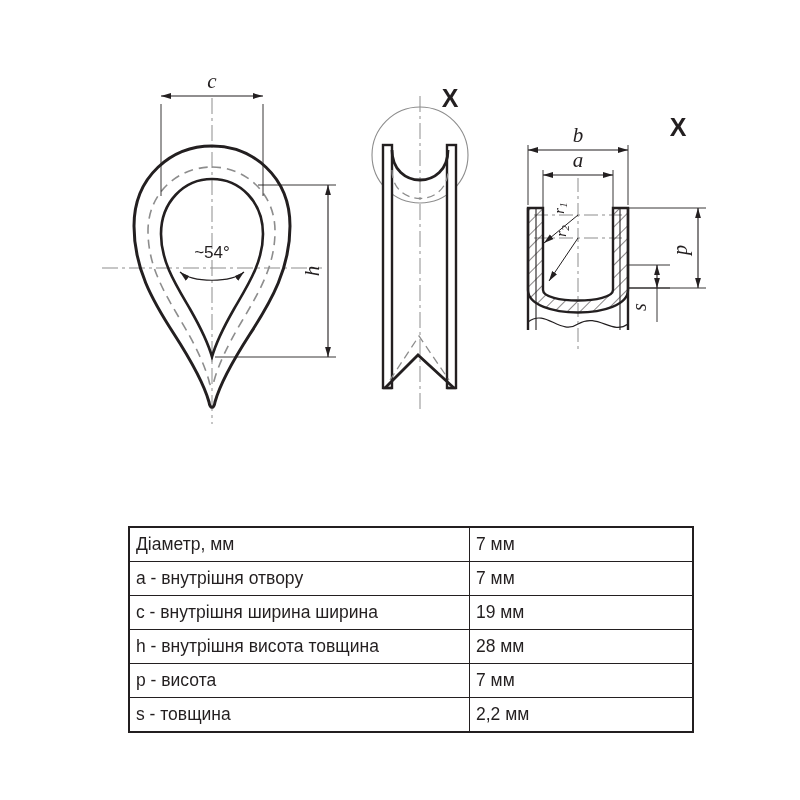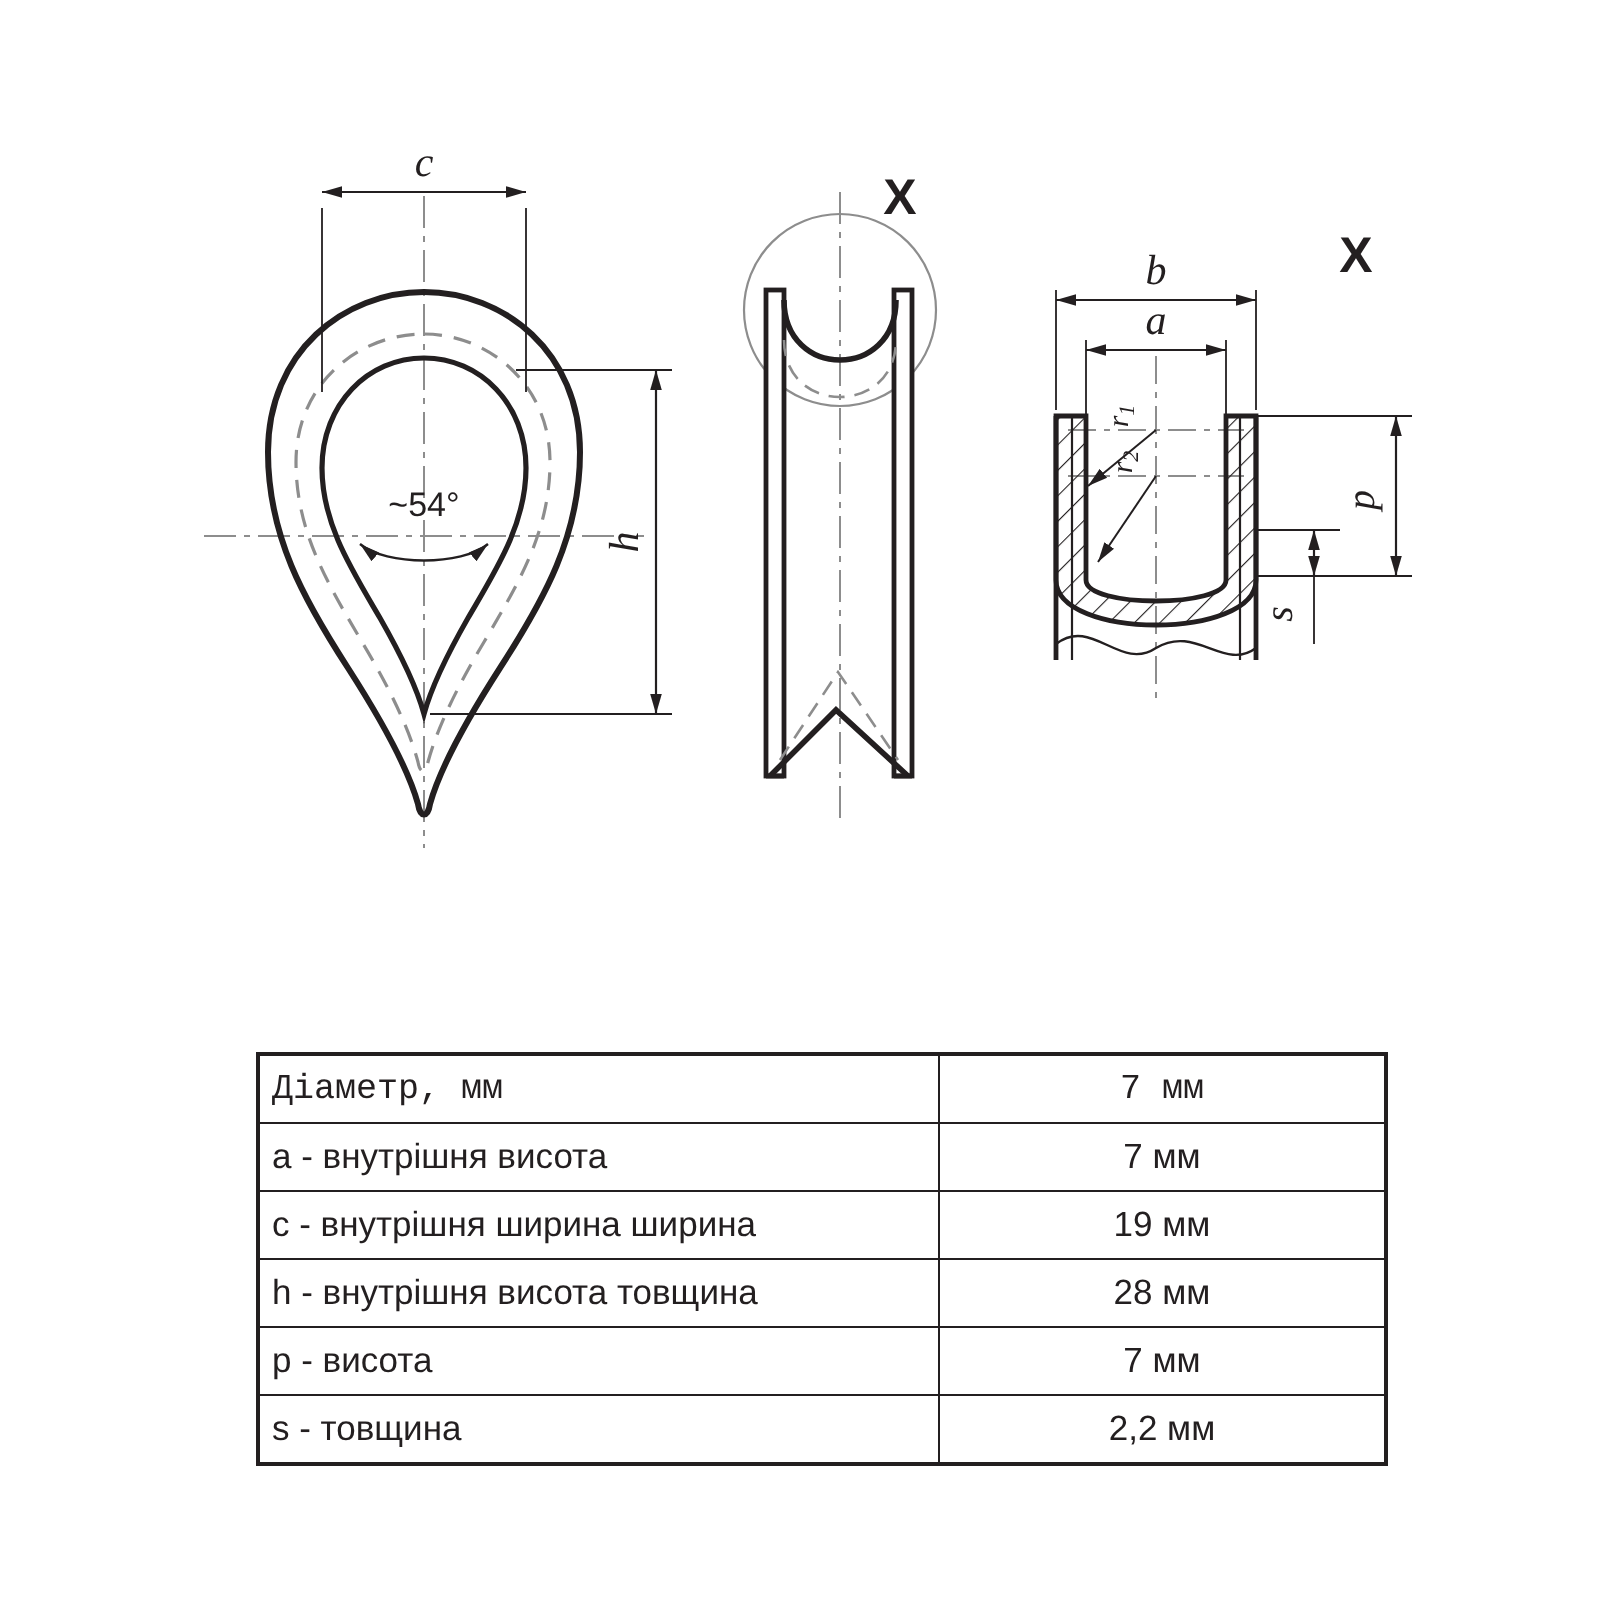--- a/index.html
+++ b/index.html
@@ -41,23 +41,22 @@
     color: #231f20;
     white-space: nowrap;
     overflow: hidden;
   }
   #spec-table td.param-cell {
     width: 327px;
     text-align: left;
   }
   #spec-table td.value-cell {
     width: 210px;
-    text-align: center;
-  }
-  #spec-table tr:first-child td { border-top-width: 2.4px; font-family: Liberation Mono, monospace; }
+  }
+  #spec-table tr:first-child td { border-top-width: 2.4px; }
   #spec-table tr:last-child td { border-bottom-width: 2.4px; margin-top: 32px; }
   #spec-table td.param-cell { border-left-width: 2.4px; }
   #spec-table td.value-cell { border-right-width: 2.4px; }
 </style>
 </head>
 <body>
 
 <div id="drawing-area">
   <svg width="800" height="500" viewBox="0 0 800 500" xmlns="http://www.w3.org/2000/svg">
 
@@ -214,21 +213,21 @@
   </svg>
 </div>
 
 <table id="spec-table">
   <tbody>
       <tr>
         <td class="param-cell">Діаметр, мм</td>
         <td class="value-cell">7 мм</td>
       </tr>
       <tr>
-        <td class="param-cell">a - внутрішня висота</td>
+        <td class="param-cell">a - внутрішня отвору</td>
         <td class="value-cell">7 мм</td>
       </tr>
       <tr>
         <td class="param-cell">c - внутрішня ширина ширина</td>
         <td class="value-cell">19 мм</td>
       </tr>
       <tr>
         <td class="param-cell">h - внутрішня висота товщина</td>
         <td class="value-cell">28 мм</td>
       </tr>

